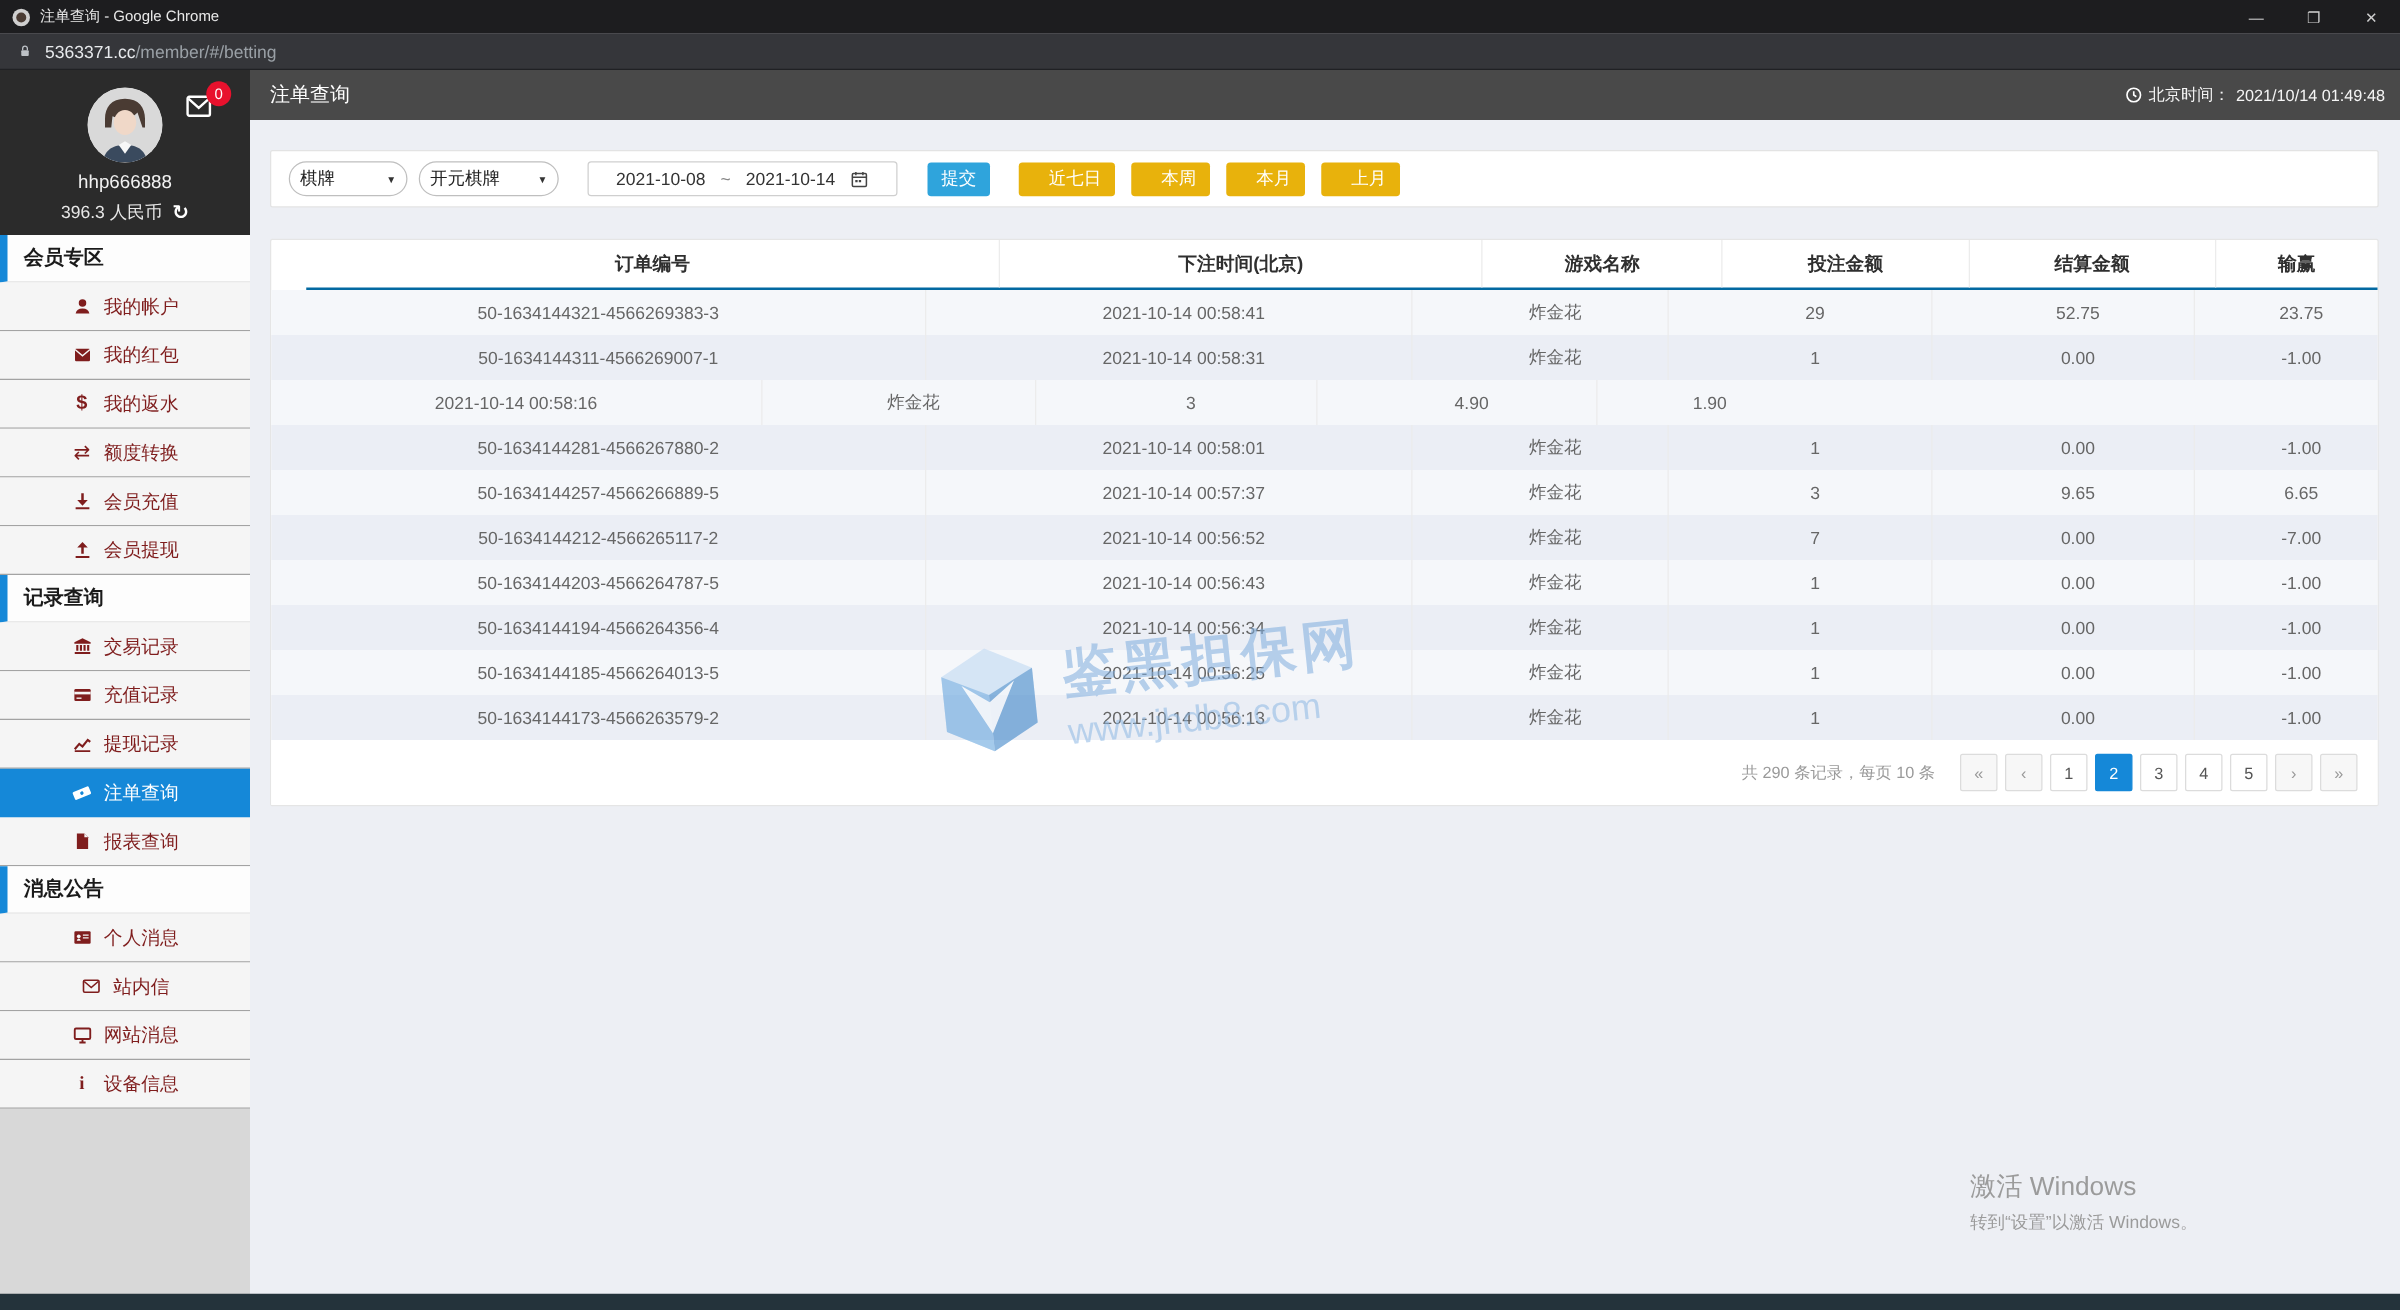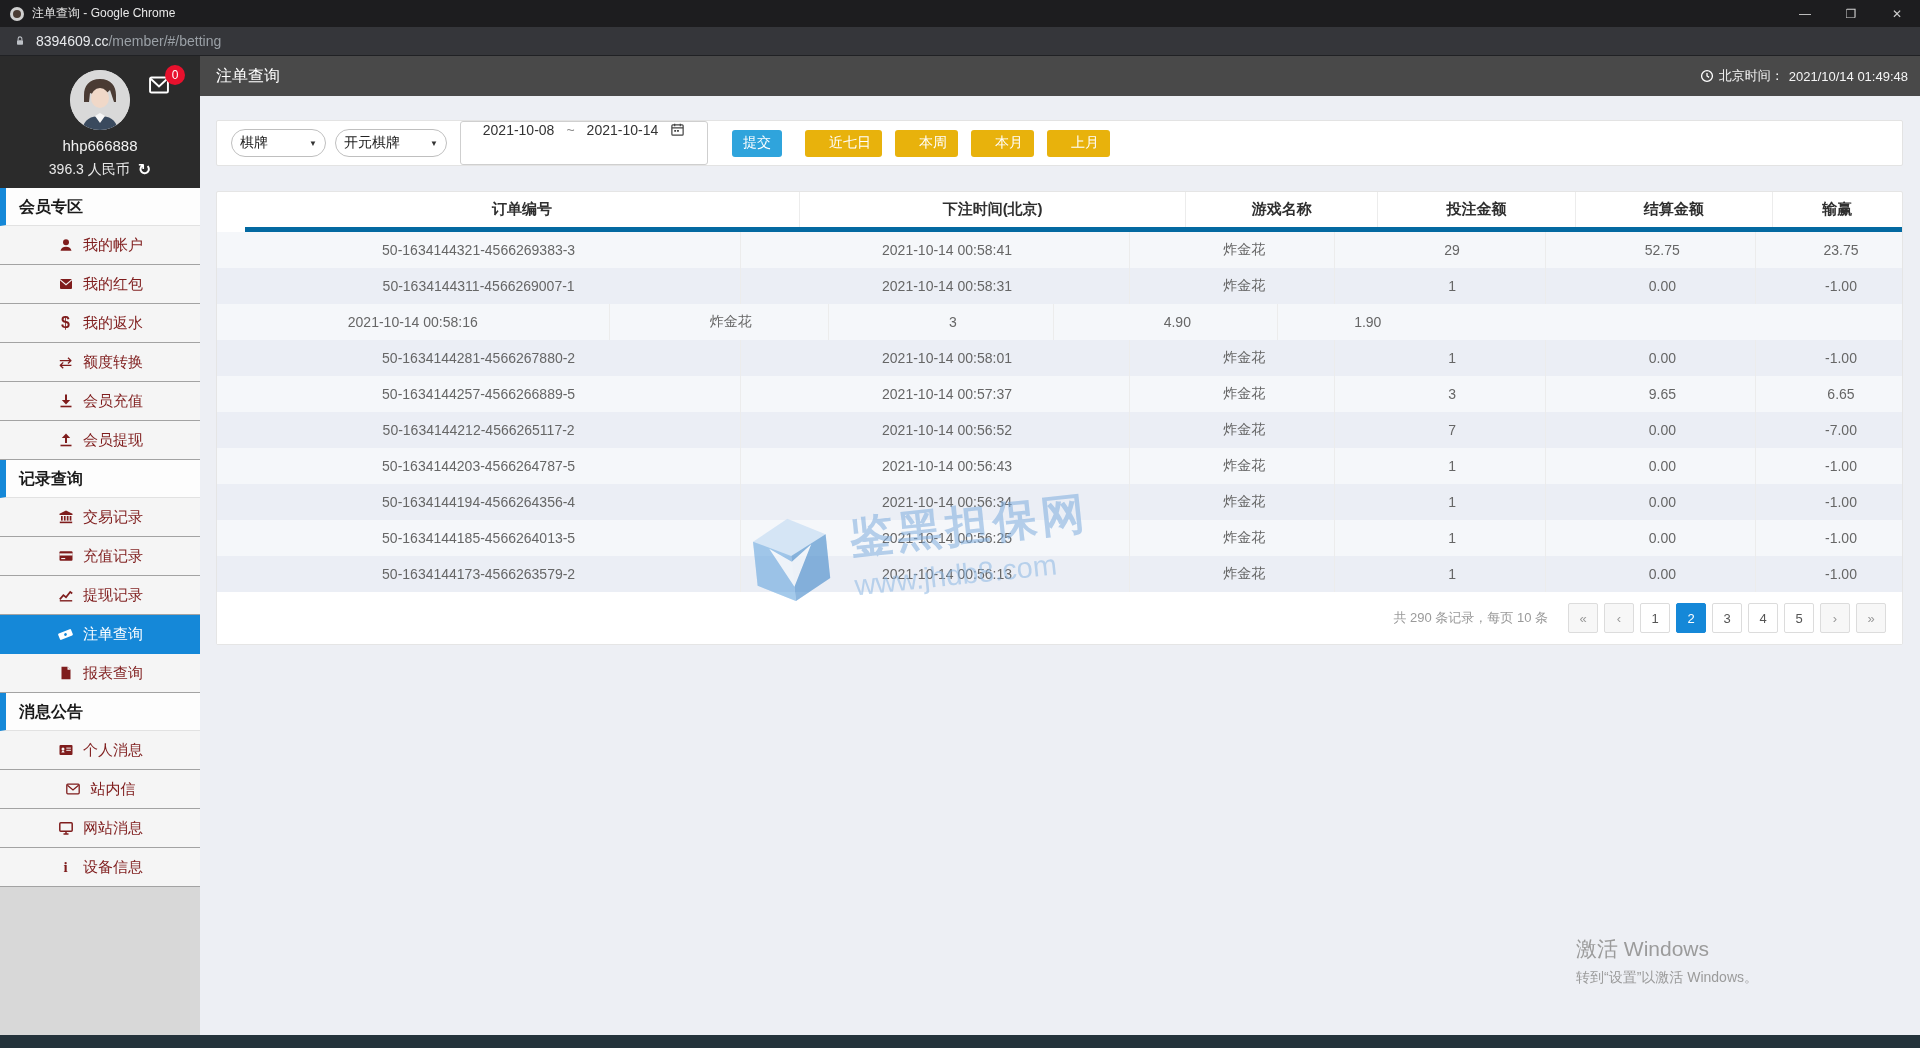--- a/index.html
+++ b/index.html
@@ -42,30 +42,30 @@
   .main-title { font-size:16px; }
   .header-time { margin-left:auto; font-size:13px; display:flex; align-items:center; gap:5px; color:#f5f5f5; }
 
   .content { padding:24px 17px 0 16px; position:relative; }
 
   .filter-card { background:#fff; border:1px solid #e3e3e3; border-radius:2px; height:46px; display:flex; align-items:center; }
   .f-sel { height:28px; border:1px solid #bfbfbf; border-radius:14px; background:#fff; display:flex; align-items:center; justify-content:space-between; padding:0 8px; font-size:14px; color:#222; cursor:pointer; }
   .f-sel .car { font-size:8px; color:#333; }
   .sel-cat { width:95px; margin-left:14px; }
   .sel-prov { width:112px; margin-left:9px; }
-  .f-date { width:248px; height:44px; margin-left:13px; border:1px solid #cfcfcf; border-radius:3px; background:#fff; display:flex; justify-content:center; gap:12px; font-size:14px; color:#333; cursor:pointer; }
+  .f-date { width:248px; height:28px; margin-left:23px; border:1px solid #cfcfcf; border-radius:3px; background:#fff; display:flex; align-items:center; justify-content:center; gap:12px; font-size:14px; color:#333; cursor:pointer; }
   .f-date .tilde { color:#888; }
   .btn { border:none; border-radius:3px; height:27px; color:#fff; font-size:14px; padding:0 11px; cursor:pointer; font-family:inherit; }
   .btn-submit { background:#2fa4dc; margin-left:24px; }
   .btn-quick { background:#e8b20c; margin-left:13px;padding-left:24px; }
   .btn-quick:first-of-type { margin-left:23px; }
 
   .table-card { background:#fff; border:1px solid #e5e5e5; border-radius:2px; margin-top:25px; }
   .t-row { display:flex; }
-  .t-head { height:40px; border-bottom:5px solid #0369a1;margin-left:28px; }
+  .t-head { height:40px; border-bottom:2px solid #0369a1;margin-left:28px; }
   .t-head .t-cell { font-weight:bold; font-size:15px; color:#2f2f2f; }
   .t-cell { display:flex; align-items:center; justify-content:center; border-right:1px solid #ececec; font-size:14px; color:#666; overflow:hidden; }
   .t-cell:last-child { border-right:none; }
   .t-body .t-row { height:36px;gap:24px; }
   .t-body .t-row:nth-child(odd) { background:#f5f7fa; }
   .t-body .t-row:nth-child(even) { background:#ebeef5; }
 
   .pager-row { height:52px; display:flex; align-items:center; justify-content:flex-end; padding-right:16px; gap:6px; background:#fff; }
   .pager-summary { color:#9a9a9a; font-size:13px; margin-right:14px; }
   .page-btn { min-width:30px; height:30px; border:1px solid #dcdcdc; border-radius:2px; background:#fff; color:#555; font-size:13px; display:flex; align-items:center; justify-content:center; cursor:pointer; padding:0 6px; }
@@ -97,21 +97,21 @@
   </div>
 </div>
 
 <div class="urlbar">
   <span class="lock">
     <svg viewBox="0 0 16 16" width="12" height="12" fill="currentColor">
         <rect x="4" y="7" width="8" height="6" rx="1"></rect>
         <path d="M5.5 7V5a2.5 2.5 0 0 1 5 0v2" fill="none" stroke="currentColor" stroke-width="1.4"></path>
       </svg>
   </span>
-  <span class="host">8394609.cc</span>
+  <span class="host">5363371.cc</span>
     <span>/member/#/betting</span>
 </div>
 
 <div class="app">
 
   <div class="sidebar">
     <div class="user-panel">
       <div class="avatar">
         <svg viewBox="0 0 60 60" width="60" height="60">
           <circle cx="30" cy="30" r="30" fill="#d9d9d9"></circle>

